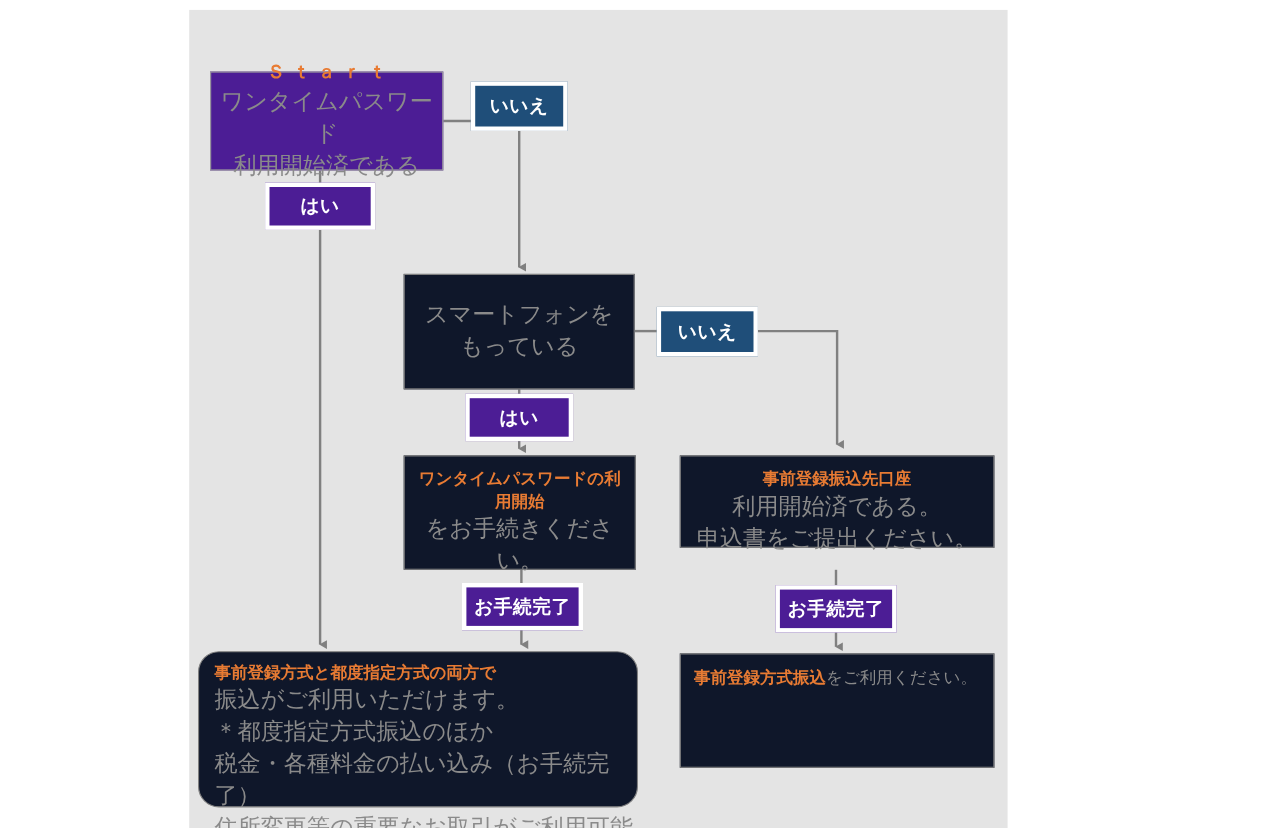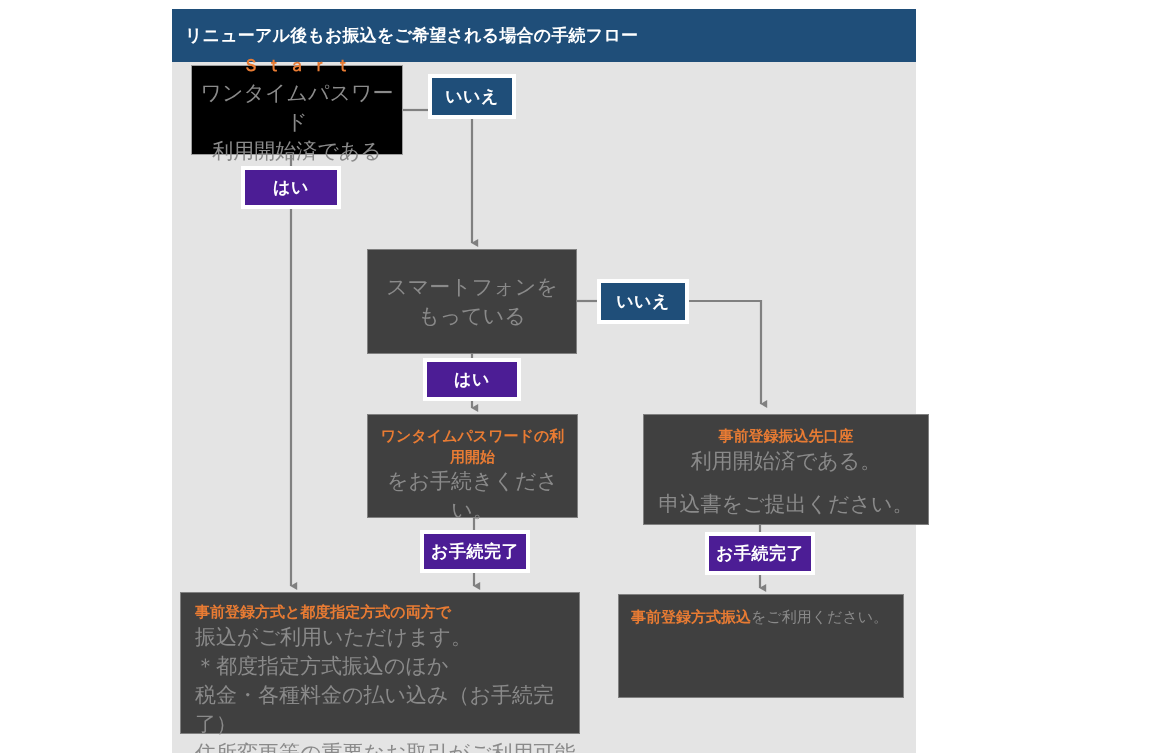--- a/index.html
+++ b/index.html
@@ -49,31 +49,31 @@
     white-space: nowrap;
   }
 
   
   #wires { position: absolute; left: 0; top: 0; width: 1160px; height: 753px; }
 
   
   .node {
     position: absolute;
     border: 1px solid #808080;
-    background: #404040;
+    background: #0f172a;
     display: flex;
     flex-direction: column;
     align-items: center;
     justify-content: center;
     text-align: center;
     color: #808080;
     line-height: 1.38;
   }
   .node.start {
-    background: #000000;
+    background: #4c1d95;
     border-color: #9e9e9e;
     text-align: center;
   }
   .node.left-align {
     align-items: flex-start;
     justify-content: flex-start;
     text-align: left;
   }
 
   .start-label {
@@ -149,23 +149,20 @@
       <path d="M474,518 L474,534"></path>
 
       <path d="M474,570 L474,586" marker-end="url(#arw)"></path>
 
       <path d="M760,518 L760,536"></path>
 
       <path d="M760,572 L760,588" marker-end="url(#arw)"></path>
     </g>
   </svg>
 
-  <div id="header">
-    <div class="title">リニューアル後もお振込をご希望される場合の手続フロー</div>
-  </div>
 
   <div class="node start" style="left:191px; top:65px; width:212px; height:90px;">
     <div class="start-label">Ｓｔａｒｔ</div>
     <div class="gray">ワンタイムパスワード</div>
     <div class="gray">利用開始済である</div>
   </div>
 
   <div class="badge navy" style="left:428px; top:74px; width:88px; height:45px;">
     <span>いいえ</span>
   </div>
@@ -186,36 +183,36 @@
   <div class="badge orange" style="left:423px; top:358px; width:98px; height:43px;">
     <span>はい</span>
   </div>
 
   <div class="node" style="left:367px; top:414px; width:211px; height:104px; justify-content:flex-start; padding-top:11px;">
     <div class="orange-bold">ワンタイムパスワードの利</div>
     <div class="orange-bold">用開始</div>
     <div class="gray">をお手続きください。</div>
   </div>
 
-  <div class="node" style="left:618px; top:414px; width:286px; height:111px; justify-content:flex-start; padding-top:11px;margin-left:25px;">
+  <div class="node" style="left:618px; top:414px; width:286px; height:84px; justify-content:flex-start; padding-top:11px;">
     <div class="orange-bold">事前登録振込先口座</div>
     <div class="gray">利用開始済である。</div>
     <div class="spacer"></div>
     <div class="gray">申込書をご提出ください。</div>
   </div>
 
   <div class="badge orange" style="left:420px; top:530px; width:110px; height:43px;">
     <span>お手続完了</span>
   </div>
 
   <div class="badge orange" style="left:705px; top:532px; width:110px; height:43px;">
     <span>お手続完了</span>
   </div>
 
-  <div class="node left-align" style="left:180px; top:592px; width:400px; height:142px; padding:9px 0 0 14px;">
+  <div class="node left-align" style="left:180px; top:592px; width:400px; height:142px; padding:9px 0 0 14px;border-radius:19px;">
     <div class="orange-bold">事前登録方式と都度指定方式の両方で</div>
     <div class="gray">振込がご利用いただけます。</div>
     <div class="spacer"></div>
     <div class="gray">＊都度指定方式振込のほか</div>
     <div class="gray">税金・各種料金の払い込み（お手続完了）</div>
     <div class="gray">住所変更等の重要なお取引がご利用可能です。</div>
   </div>
 
   <div class="node left-align" style="left:618px; top:594px; width:286px; height:104px; padding:11px 0 0 12px;">
     <div>

